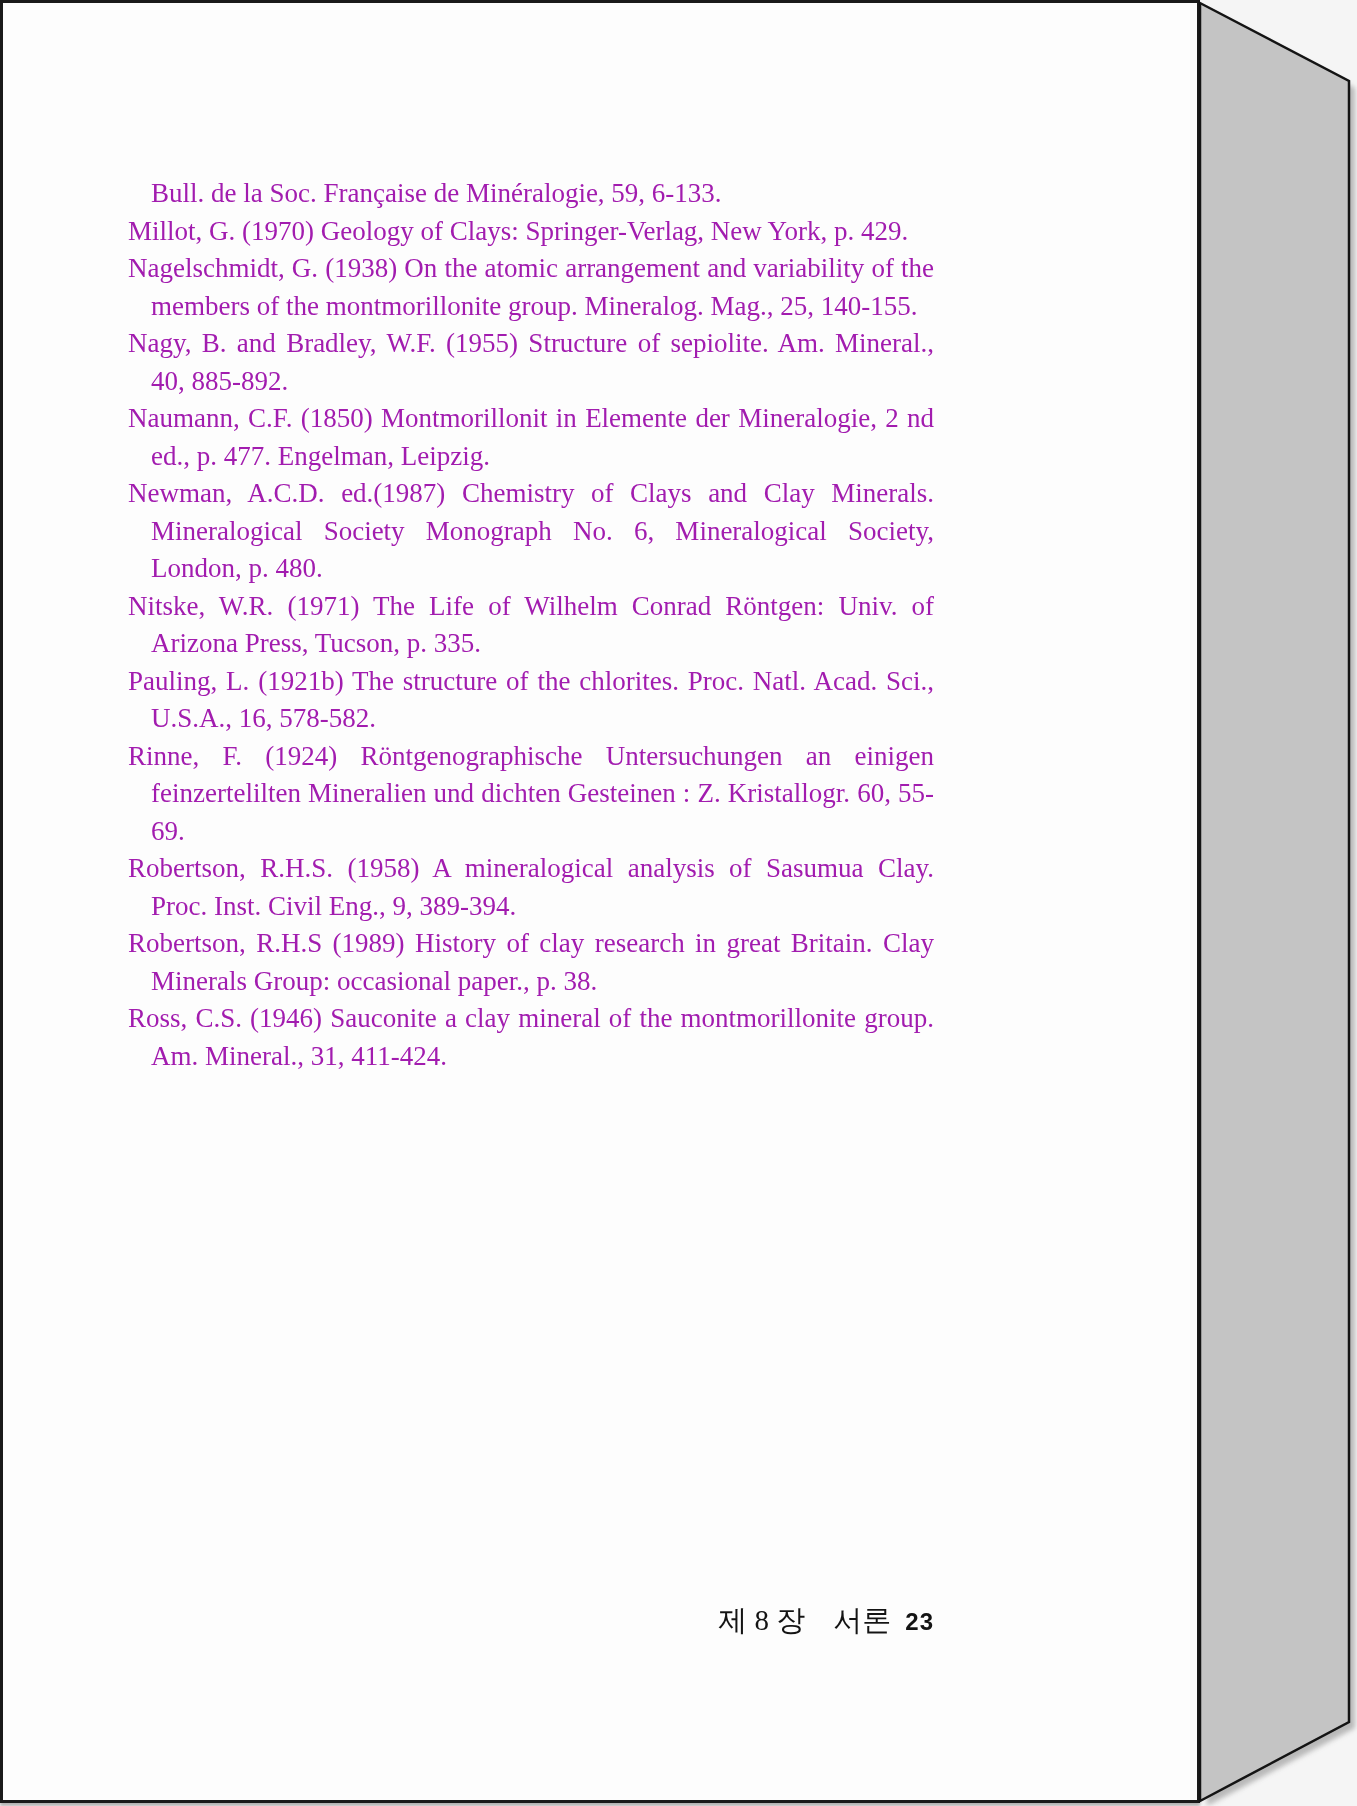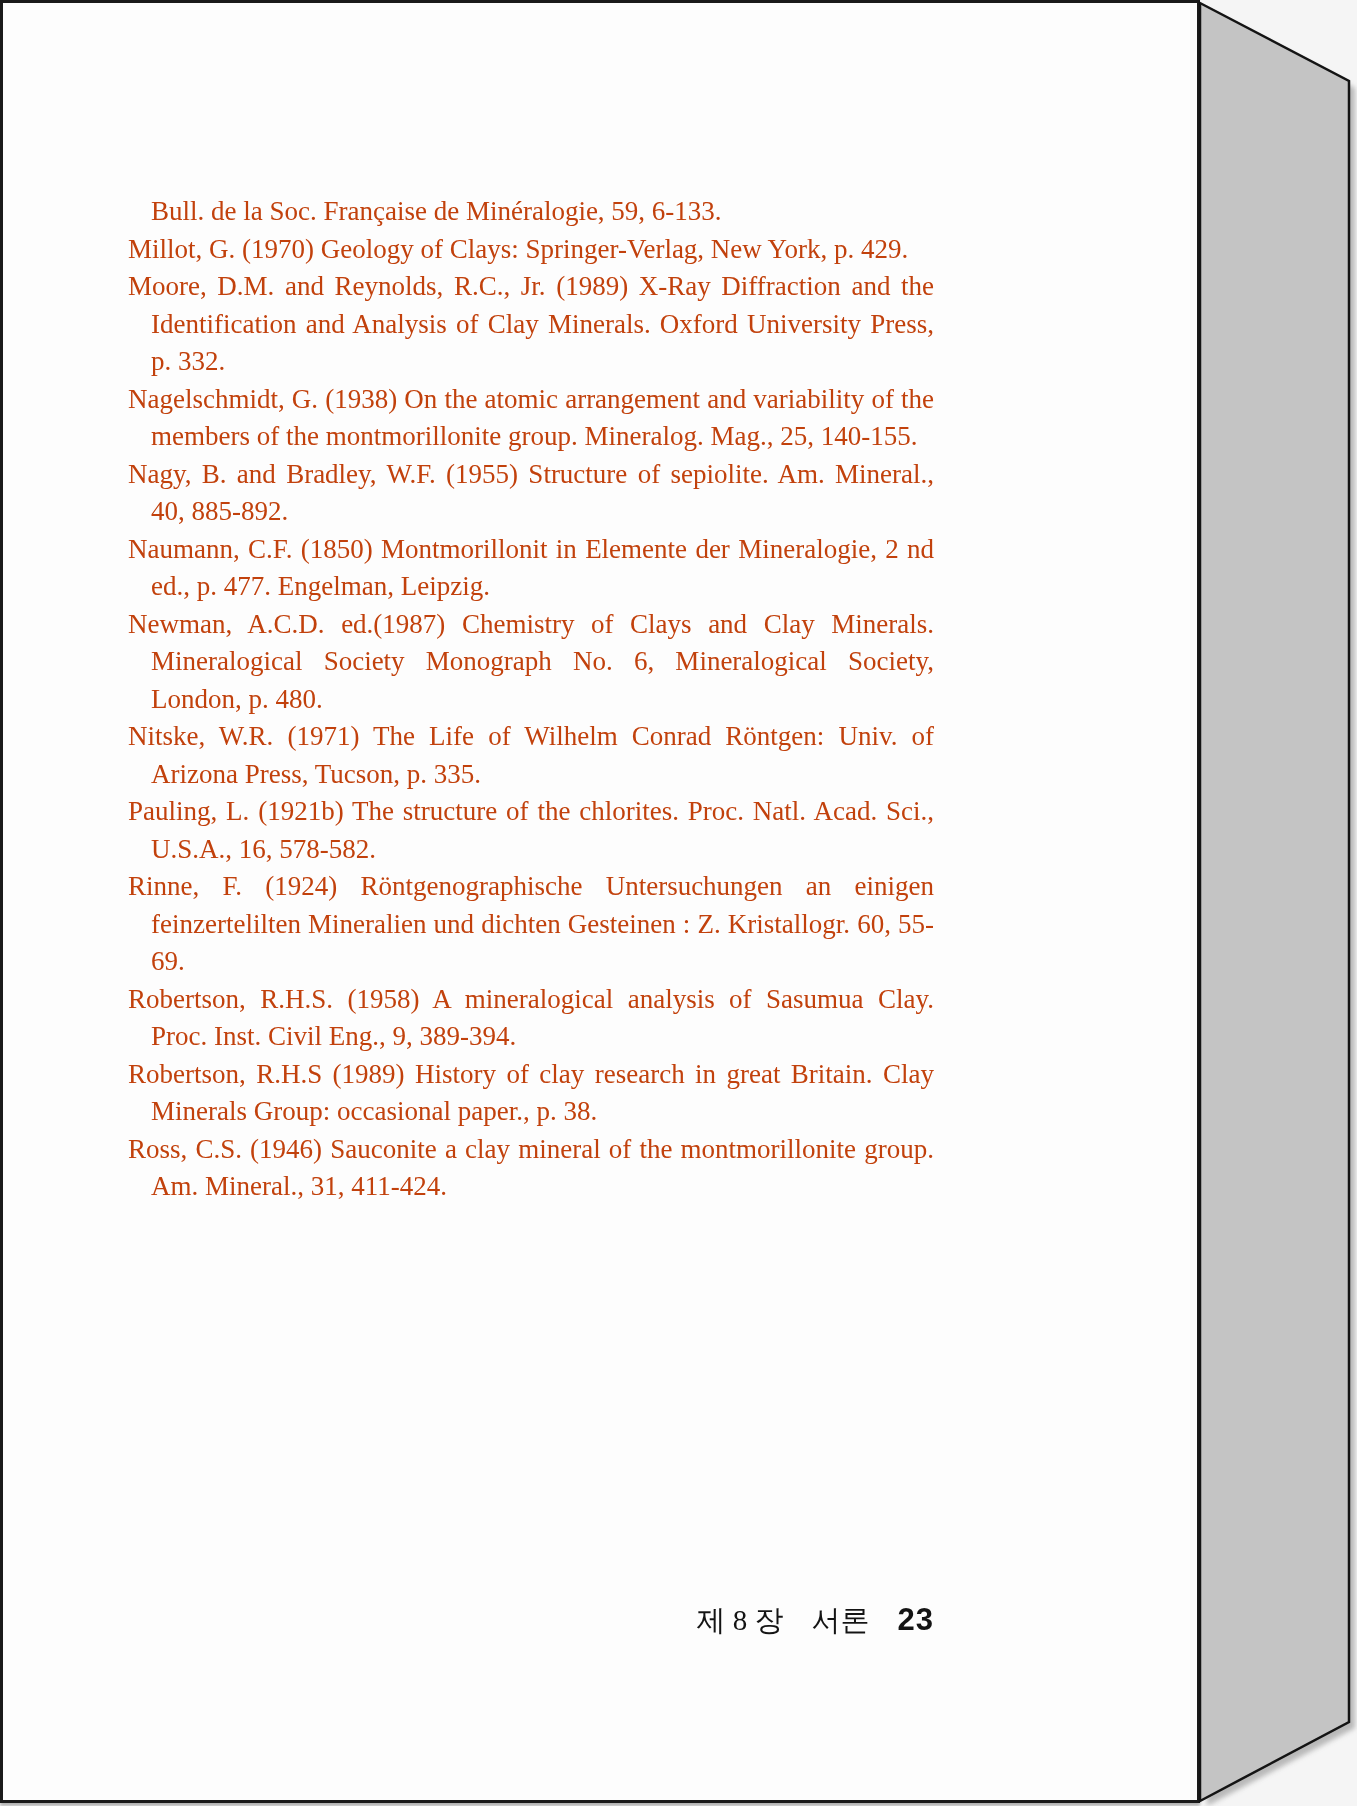--- a/index.html
+++ b/index.html
@@ -25,25 +25,25 @@
   .edge-svg {
     position: absolute;
     left: 1190px;
     top: 0;
     width: 167px;
     height: 1806px;
   }
   .refs {
     position: absolute;
     left: 125px;
-    top: 190px;
+    top: 172px;
     width: 806px;
     font-size: 27px;
     line-height: 37.5px;
-    color: #c2410c;
+    color: #a21caf;
     text-align: justify;
   }
   .ref {
     margin: 0;
     padding-left: 23px;
     text-indent: -23px;
   }
   .ref.continuation {
     text-indent: 0;
   }
@@ -53,38 +53,37 @@
     top: 1597px;
     width: 806px;
     text-align: right;
     color: #141414;
     font-size: 29px;
     line-height: 40px;
     white-space: nowrap;
   }
   .footer .sect { margin-left: 28px; margin-top: 24px; }
   .footer .pnum {
-    margin-left: 28px;
-    font-size: 31px;
+    margin-left: 14px;
+    font-size: 24px;
     font-weight: 700;
     font-family: "Liberation Sans", "DejaVu Sans", sans-serif;
     letter-spacing: 1px;
   }
 </style>
 </head>
 <body>
 
 <div class="scene">
 
   <div class="page">
 
     <div class="refs" id="refs">
         <p class="ref continuation">Bull. de la Soc. Française de Minéralogie, 59, 6-133.</p>
         <p class="ref">Millot, G. (1970) Geology of Clays: Springer-Verlag, New York, p. 429.</p>
-        <p class="ref">Moore, D.M. and Reynolds, R.C., Jr. (1989) X-Ray Diffraction and the Identification and Analysis of Clay Minerals. Oxford University Press, p. 332.</p>
         <p class="ref">Nagelschmidt, G. (1938) On the atomic arrangement and variability of the members of the montmorillonite group. Mineralog. Mag., 25, 140-155.</p>
         <p class="ref">Nagy, B. and Bradley, W.F. (1955) Structure of sepiolite. Am. Mineral., 40, 885-892.</p>
         <p class="ref">Naumann, C.F. (1850) Montmorillonit in Elemente der Mineralogie, 2 nd ed., p. 477. Engelman, Leipzig.</p>
         <p class="ref">Newman, A.C.D. ed.(1987) Chemistry of Clays and Clay Minerals. Mineralogical Society Monograph No. 6, Mineralogical Society, London, p. 480.</p>
         <p class="ref">Nitske, W.R. (1971) The Life of Wilhelm Conrad Röntgen: Univ. of Arizona Press, Tucson, p. 335.</p>
         <p class="ref">Pauling, L. (1921b) The structure of the chlorites. Proc. Natl. Acad. Sci., U.S.A., 16, 578-582.</p>
         <p class="ref">Rinne, F. (1924) Röntgenographische Untersuchungen an einigen feinzertelilten Mineralien und dichten Gesteinen : Z. Kristallogr. 60, 55-69.</p>
         <p class="ref">Robertson, R.H.S. (1958) A mineralogical analysis of Sasumua Clay. Proc. Inst. Civil Eng., 9, 389-394.</p>
         <p class="ref">Robertson, R.H.S (1989) History of clay research in great Britain. Clay Minerals Group: occasional paper., p. 38.</p>
         <p class="ref">Ross, C.S. (1946) Sauconite a clay mineral of the montmorillonite group. Am. Mineral., 31, 411-424.</p>

